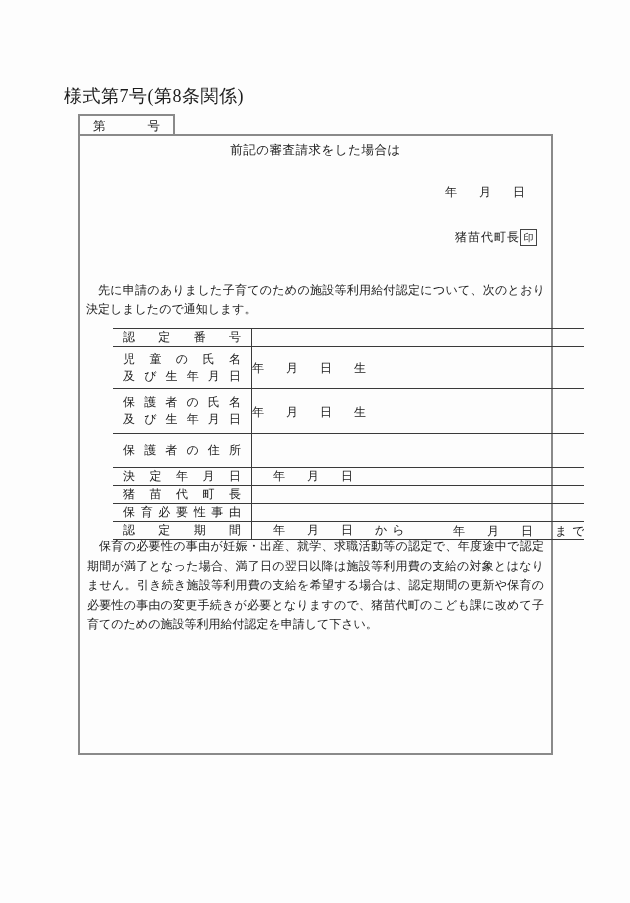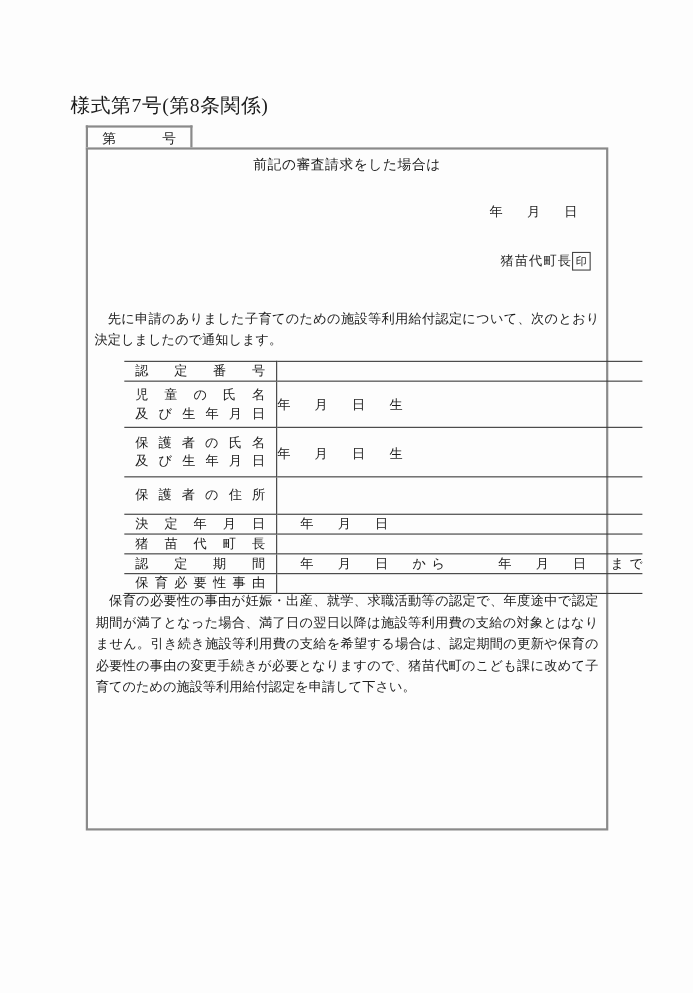--- a/index.html
+++ b/index.html
@@ -141,32 +141,32 @@
       </td>
     </tr>
     <tr style="height:18px;">
       <td class="lbl">
             <div>猪苗代町長</div>
           </td>
       <td class="val"></td>
     </tr>
     <tr style="height:18px;">
       <td class="lbl">
+            <div>保育必要性事由</div>
+          </td>
+      <td class="val"></td>
+    </tr>
+    <tr style="height:18px;">
+      <td class="lbl">
             <div>認定期間</div>
           </td>
       <td class="val">
         <span class="ds ind">年　月　日　から</span>
         <span class="ds period-to">年　月　日　まで</span>
       </td>
-    </tr>
-    <tr style="height:18px;">
-      <td class="lbl">
-            <div>保育必要性事由</div>
-          </td>
-      <td class="val"></td>
     </tr>
   </tbody>
     </table>
 
   <div class="notes">
     <p>保育の必要性の事由が妊娠・出産、就学、求職活動等の認定で、年度途中で認定期間が満了となった場合、満了日の翌日以降は施設等利用費の支給の対象とはなりません。引き続き施設等利用費の支給を希望する場合は、認定期間の更新や保育の必要性の事由の変更手続きが必要となりますので、猪苗代町のこども課に改めて子育てのための施設等利用給付認定を申請して下さい。</p>
   </div>
 
 </div>
 

